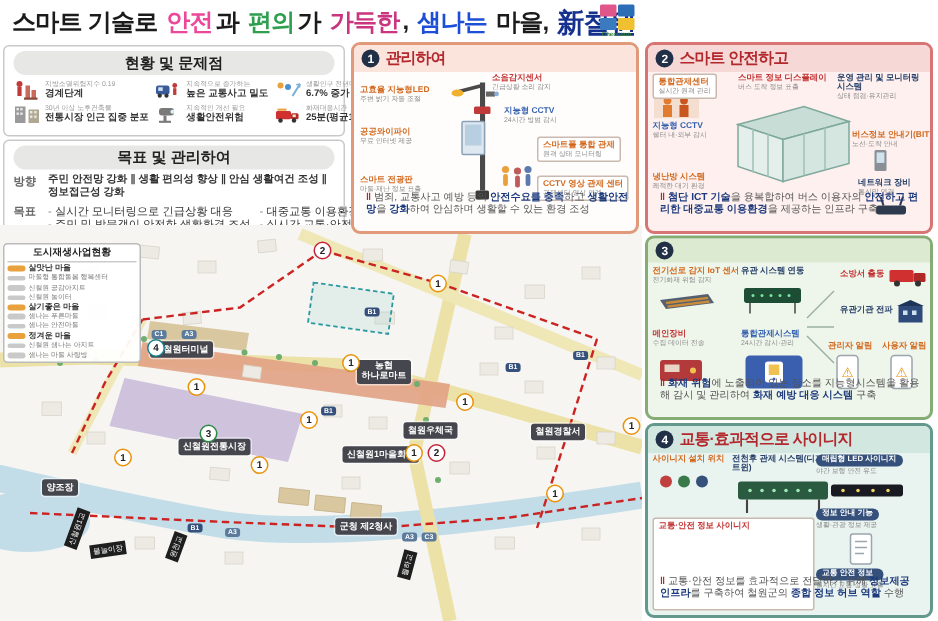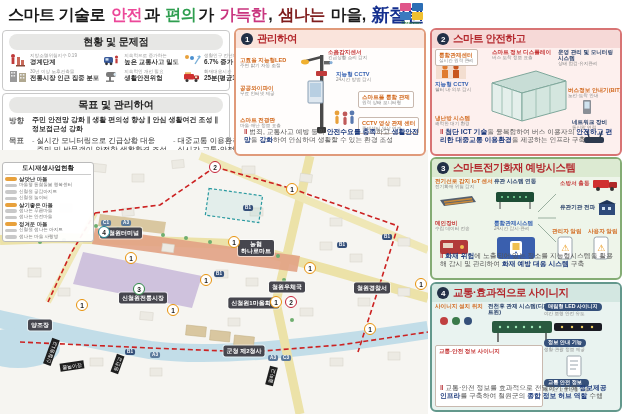--- a/index.html
+++ b/index.html
@@ -2,21 +2,21 @@
 <html><head>
 <meta charset="utf-8">
 <style>
   html,body{margin:0;padding:0;background:#fff;}
   #page{position:relative;width:625px;height:414px;background:#fff;overflow:hidden;
         font-family:"Liberation Sans","DejaVu Sans",sans-serif;color:#222;}
   
   #titlebar{position:absolute;left:8px;top:2px;height:26px;display:flex;align-items:center;gap:2px;}
   #titlebar span{font-weight:bold;font-size:16px;letter-spacing:-0.5px;white-space:pre;}
   .tw-k{color:#1b1b1b}.tw-blue{color:#ec4899}.tw-green{color:#2e9e4f}.tw-mag{color:#c9357f}
-  .tw-pink{color:#7f1d1d}.tw-navy{color:#15308f;font-size:18px !important;font-family:"Liberation Serif",serif;}
+  .tw-pink{color:#1d4ed8}.tw-navy{color:#15308f;font-size:18px !important;font-family:"Liberation Serif",serif;}
   #logo{position:absolute;left:398px;top:3px;width:26px;text-align:center;}
   #logo .sq{display:grid;grid-template-columns:11px 11px;grid-template-rows:8px 8px;gap:1px;margin:0 auto;width:23px;}
   #logo .sq i{display:block;border-radius:1px;}
   #logo .wordmark{font-size:4px;font-weight:bold;color:#2d7a3a;line-height:5px;}
   
   .lbox{position:absolute;background:#fff;border:1px solid #c9c9c9;border-radius:4px;box-sizing:border-box;padding:2px 4px;}
   .lbox-h{background:#e7e7e5;border-radius:9px;text-align:center;font-weight:bold;font-size:10px;color:#222;padding:1px 0;margin:1px 2px 3px;}
   #status-grid{display:grid;grid-template-columns:1fr 1fr 1fr;grid-template-rows:1fr 1fr;gap:2px 4px;padding:0 2px;}
   .stat{display:flex;align-items:center;gap:3px;}
   .stat .ic{width:18px;height:14px;flex:0 0 18px;}
@@ -500,21 +500,20 @@
           <circle cx="20" cy="6" r="2.6" fill="#c8561e"></circle>
           <rect x="17" y="9" width="6" height="8" fill="#c8561e"></rect>
       </svg>
     </div>
     <p class="caption"><b>첨단 ICT 기술</b><span>을 융복합하여 버스 이용자의 </span><b>안전하고 편리한</b><span> </span><b>대중교통 이용환경</b><span>을 제공하는 인프라 구축</span></p>
   </div>
 
   <div class="panel" id="panel3">
     <div class="panel-h">
       <span class="num">3</span>
-      <span>스마트전기화재 예방시스템</span>
     </div>
     <div class="pbody">
       <div class="co" style="left:3px;top:2px;">
         <span class="t">전기선로 감지 IoT 센서</span>
           <span class="d">전기화재 위험 감지</span>
       </div>
       <svg class="ill" style="left:6px;top:18px;" width="40" height="20" viewBox="0 0 40 20">
         <polygon points="2,6 34,2 38,8 6,12" fill="#55606e"></polygon>
           <line x1="6" y1="8" x2="34" y2="4.6" stroke="#c98a3a" stroke-width="1.6"></line>
           <line x1="7" y1="10.4" x2="35" y2="7" stroke="#c98a3a" stroke-width="1.6"></line>

